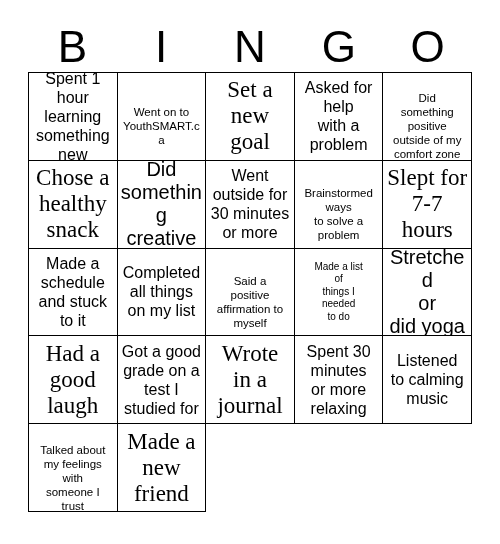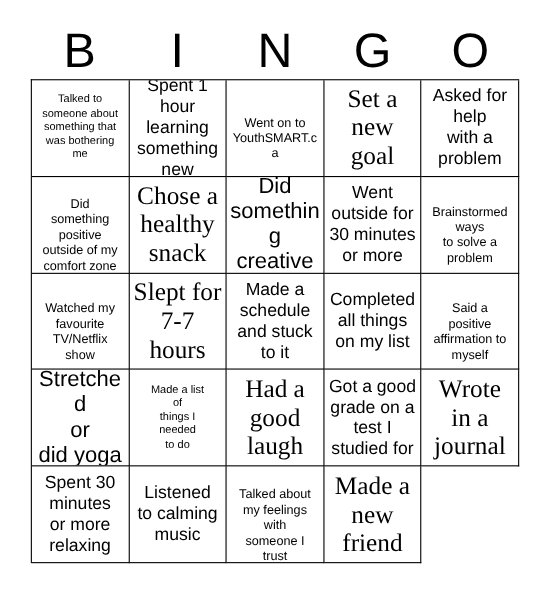--- a/index.html
+++ b/index.html
@@ -92,27 +92,20 @@
 
   <div class="header-row">
     <div class="header-letter">B</div>
     <div class="header-letter">I</div>
     <div class="header-letter">N</div>
     <div class="header-letter">G</div>
     <div class="header-letter">O</div>
   </div>
 
   <div class="grid" id="bingo-grid">
-      <div class="cell size-xs">
-        <span class="cell-text">Talked to
-someone about
-something that
-was bothering
-me</span>
-      </div>
       <div class="cell size-lg">
         <span class="cell-text">Spent 1 hour
 learning
 something
 new</span>
       </div>
       <div class="cell size-sm">
         <span class="cell-text">Went on to
 YouthSMART.ca</span>
       </div>
@@ -149,26 +142,20 @@
 outside for
 30 minutes
 or more</span>
       </div>
       <div class="cell size-sm">
         <span class="cell-text">Brainstormed
 ways
 to solve a
 problem</span>
       </div>
-      <div class="cell size-sm">
-        <span class="cell-text">Watched my
-favourite
-TV/Netflix
-show</span>
-      </div>
       <div class="cell size-xxl">
         <span class="cell-text">Slept for
 7-7
 hours</span>
       </div>
       <div class="cell size-lg">
         <span class="cell-text">Made a
 schedule
 and stuck
 to it</span>
@@ -176,33 +163,33 @@
       <div class="cell size-lg">
         <span class="cell-text">Completed
 all things
 on my list</span>
       </div>
       <div class="cell size-sm">
         <span class="cell-text">Said a
 positive
 affirmation to
 myself</span>
-      </div>
-      <div class="cell size-xl">
-        <span class="cell-text">Stretched
-or
-did yoga</span>
       </div>
       <div class="cell size-xs">
         <span class="cell-text">Made a list
 of
 things I
 needed
 to do</span>
       </div>
+      <div class="cell size-xl">
+        <span class="cell-text">Stretched
+or
+did yoga</span>
+      </div>
       <div class="cell size-xxl">
         <span class="cell-text">Had a
 good
 laugh</span>
       </div>
       <div class="cell size-lg">
         <span class="cell-text">Got a good
 grade on a
 test I
 studied for</span>

